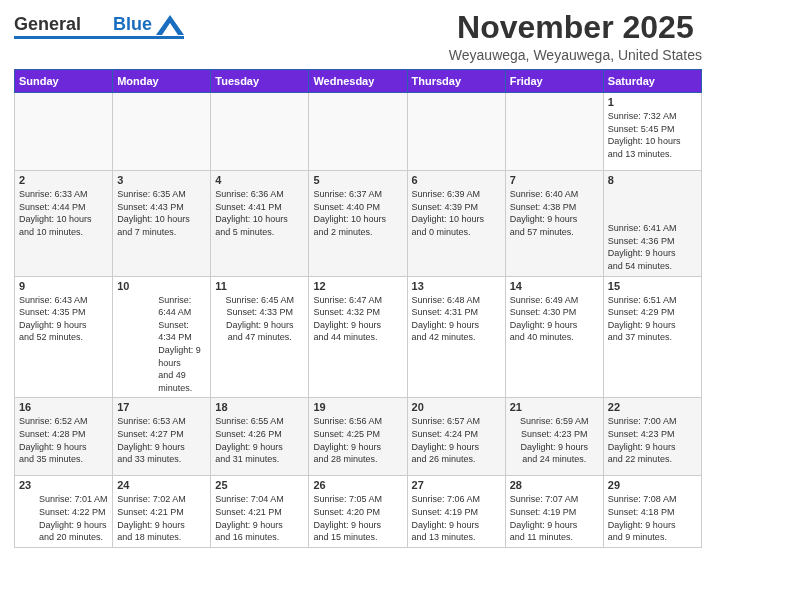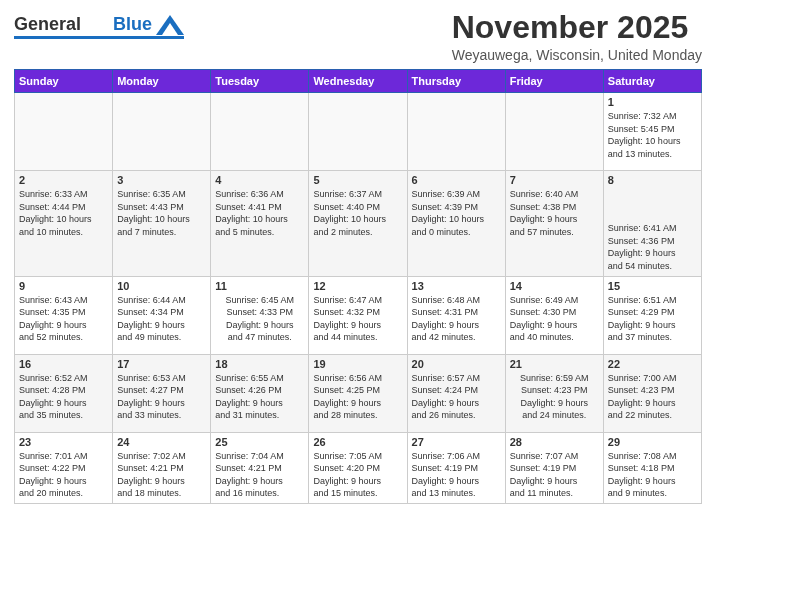--- a/index.html
+++ b/index.html
@@ -50,21 +50,21 @@
       height: 20px;
       margin-left: 4px;
     }
     .logo-underline {
       height: 3px;
       background: #1a6ec0;
       width: 100%;
       margin-top: 1px;
     }
     .title-section {
-      text-align: left;
+      text-align: center;
     }
     .month-title {
       font-size: 32px;
       font-weight: bold;
       color: #333;
       line-height: 1.1;
     }
     .location {
       font-size: 14px;
       color: #555;
@@ -124,21 +124,21 @@
         <span class="logo-blue">Blue</span>
         <svg class="logo-icon" viewBox="0 0 28 20">
           <polygon points="0,20 14,0 28,20" fill="#1a6ec0"></polygon>
           <polygon points="6,20 14,8 22,20" fill="#fff"></polygon>
         </svg>
       </div>
       <div class="logo-underline"></div>
     </div>
     <div class="title-section">
       <div class="month-title">November 2025</div>
-      <div class="location">Weyauwega, Wisconsin, United Monday</div>
+      <div class="location">Weyauwega, Weyauwega, United States</div>
     </div>
   </div>
 
   <table>
     <thead>
       <tr>
         <th>Sunday</th>
         <th>Monday</th>
         <th>Tuesday</th>
         <th>Wednesday</th>
@@ -217,21 +217,21 @@
         <tr>
           <td>
             <span class="day-number">9</span>
             <div class="day-info" style="white-space: pre-line;">Sunrise: 6:43 AM
 Sunset: 4:35 PM
 Daylight: 9 hours
 and 52 minutes.</div>
           </td>
           <td>
             <span class="day-number">10</span>
-            <div class="day-info" style="white-space: pre-line;">Sunrise: 6:44 AM
+            <div class="day-info" style="white-space: pre-line; margin-left: 41px;">Sunrise: 6:44 AM
 Sunset: 4:34 PM
 Daylight: 9 hours
 and 49 minutes.</div>
           </td>
           <td>
             <span class="day-number">11</span>
             <div class="day-info" style="white-space: pre-line; text-align: center;">Sunrise: 6:45 AM
 Sunset: 4:33 PM
 Daylight: 9 hours
 and 47 minutes.</div>
@@ -312,21 +312,21 @@
             <span class="day-number">22</span>
             <div class="day-info" style="white-space: pre-line;">Sunrise: 7:00 AM
 Sunset: 4:23 PM
 Daylight: 9 hours
 and 22 minutes.</div>
           </td>
         </tr>
         <tr>
           <td>
             <span class="day-number">23</span>
-            <div class="day-info" style="white-space: pre-line;">Sunrise: 7:01 AM
+            <div class="day-info" style="white-space: pre-line; margin-left: 20px;">Sunrise: 7:01 AM
 Sunset: 4:22 PM
 Daylight: 9 hours
 and 20 minutes.</div>
           </td>
           <td>
             <span class="day-number">24</span>
             <div class="day-info" style="white-space: pre-line;">Sunrise: 7:02 AM
 Sunset: 4:21 PM
 Daylight: 9 hours
 and 18 minutes.</div>

